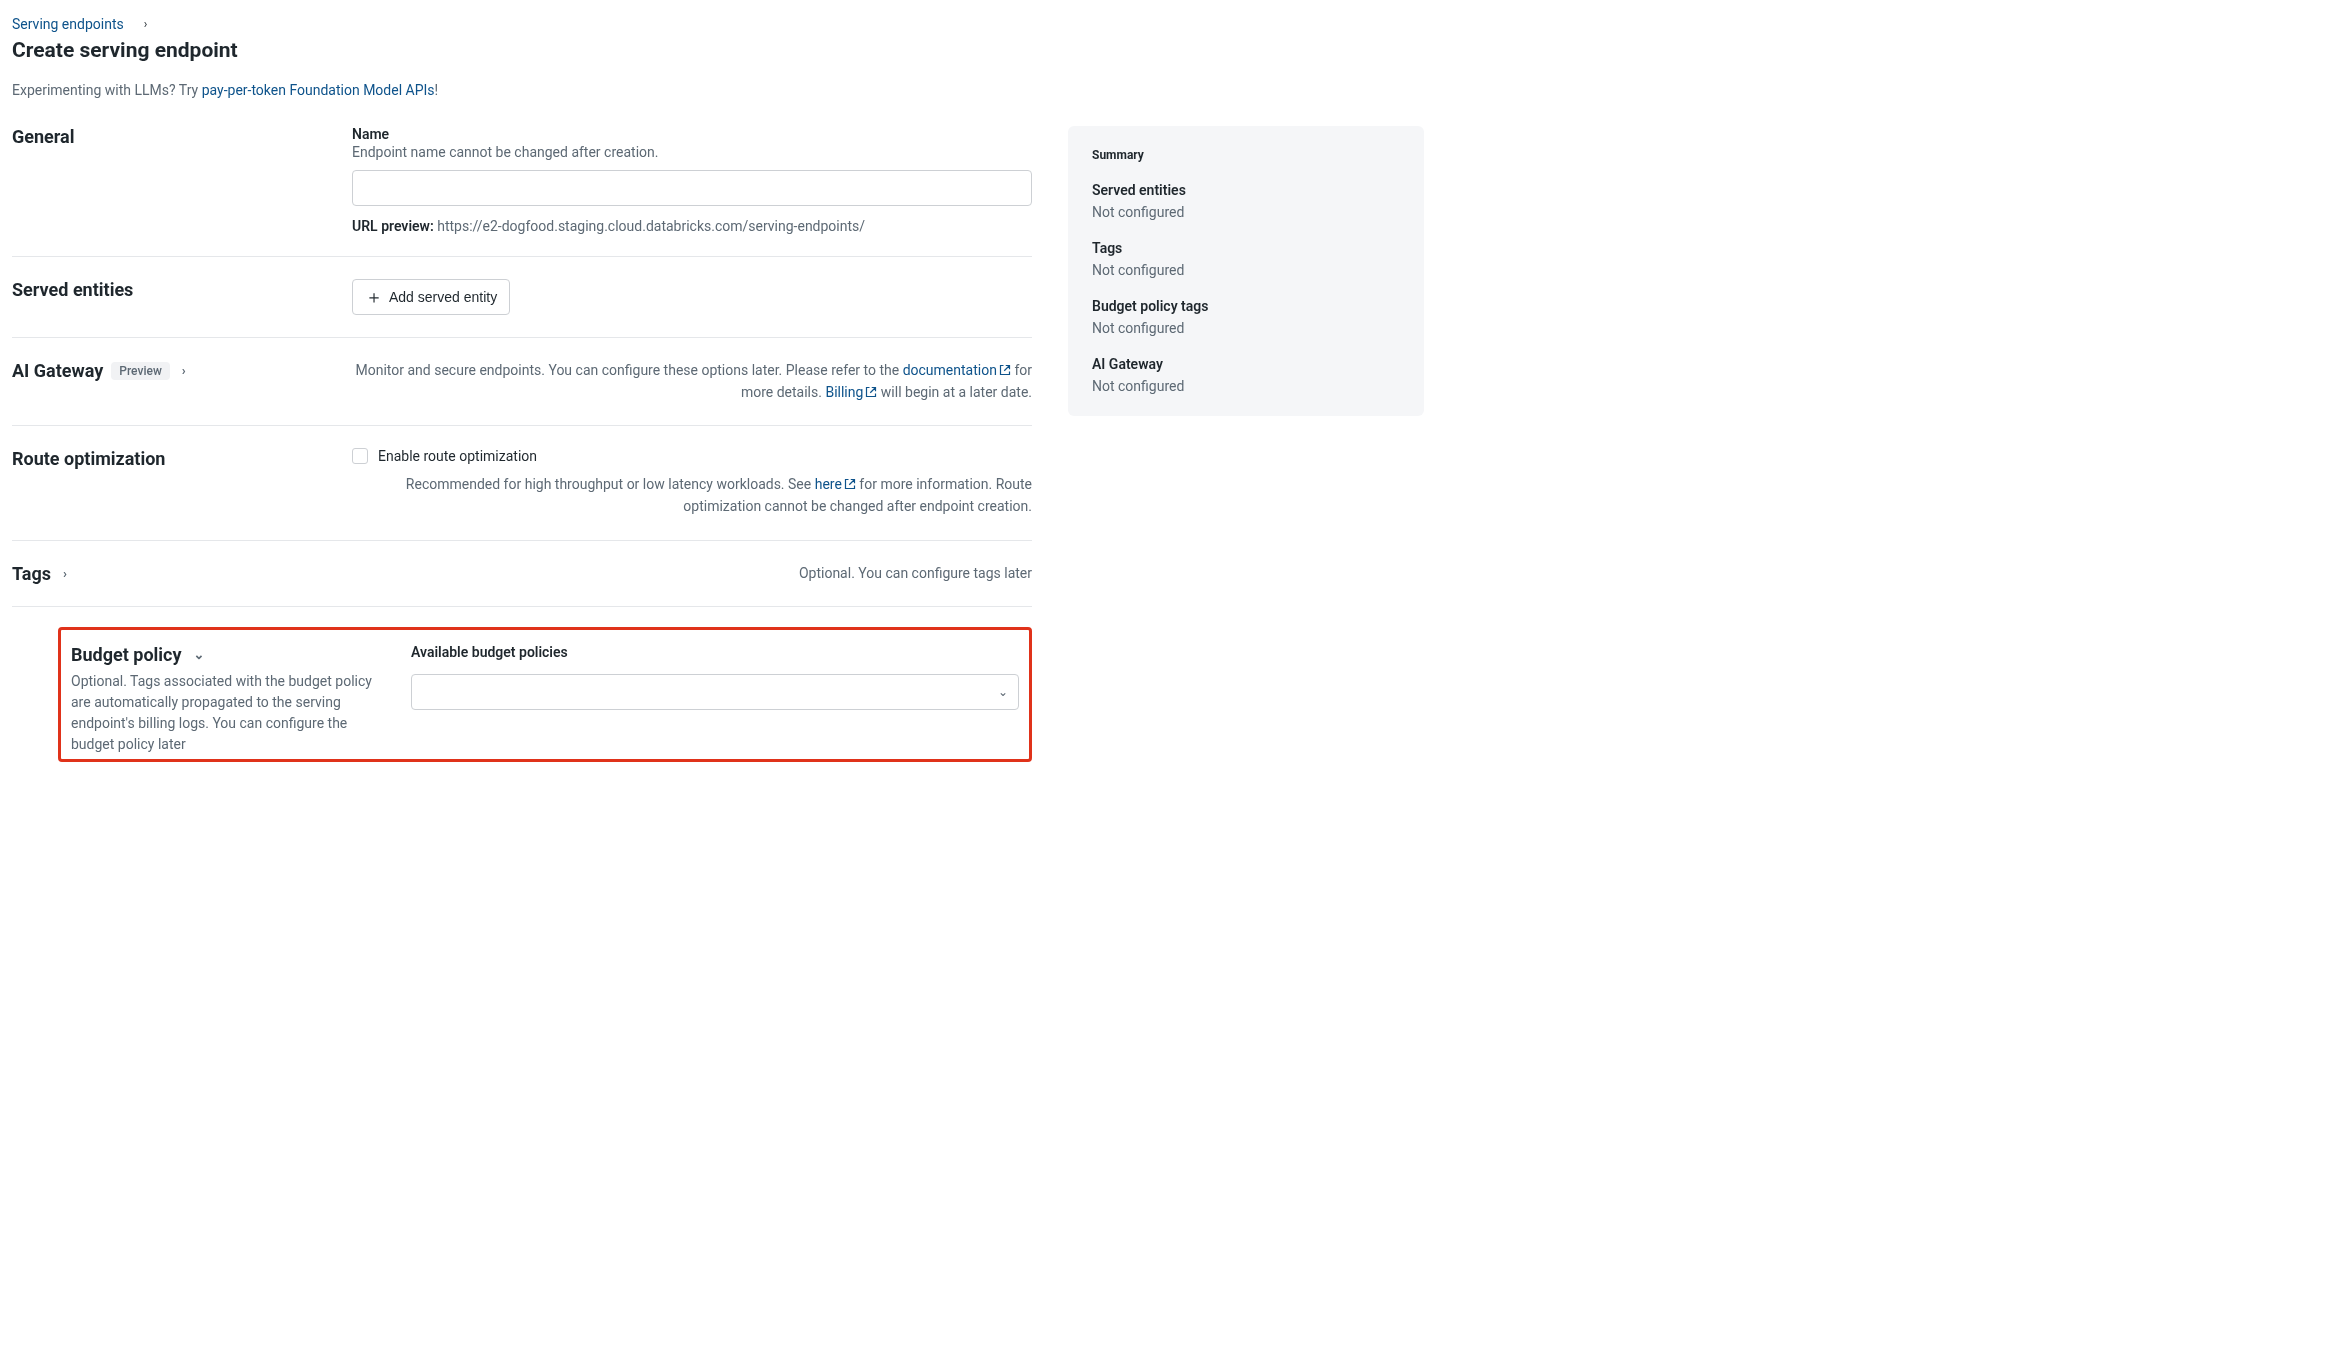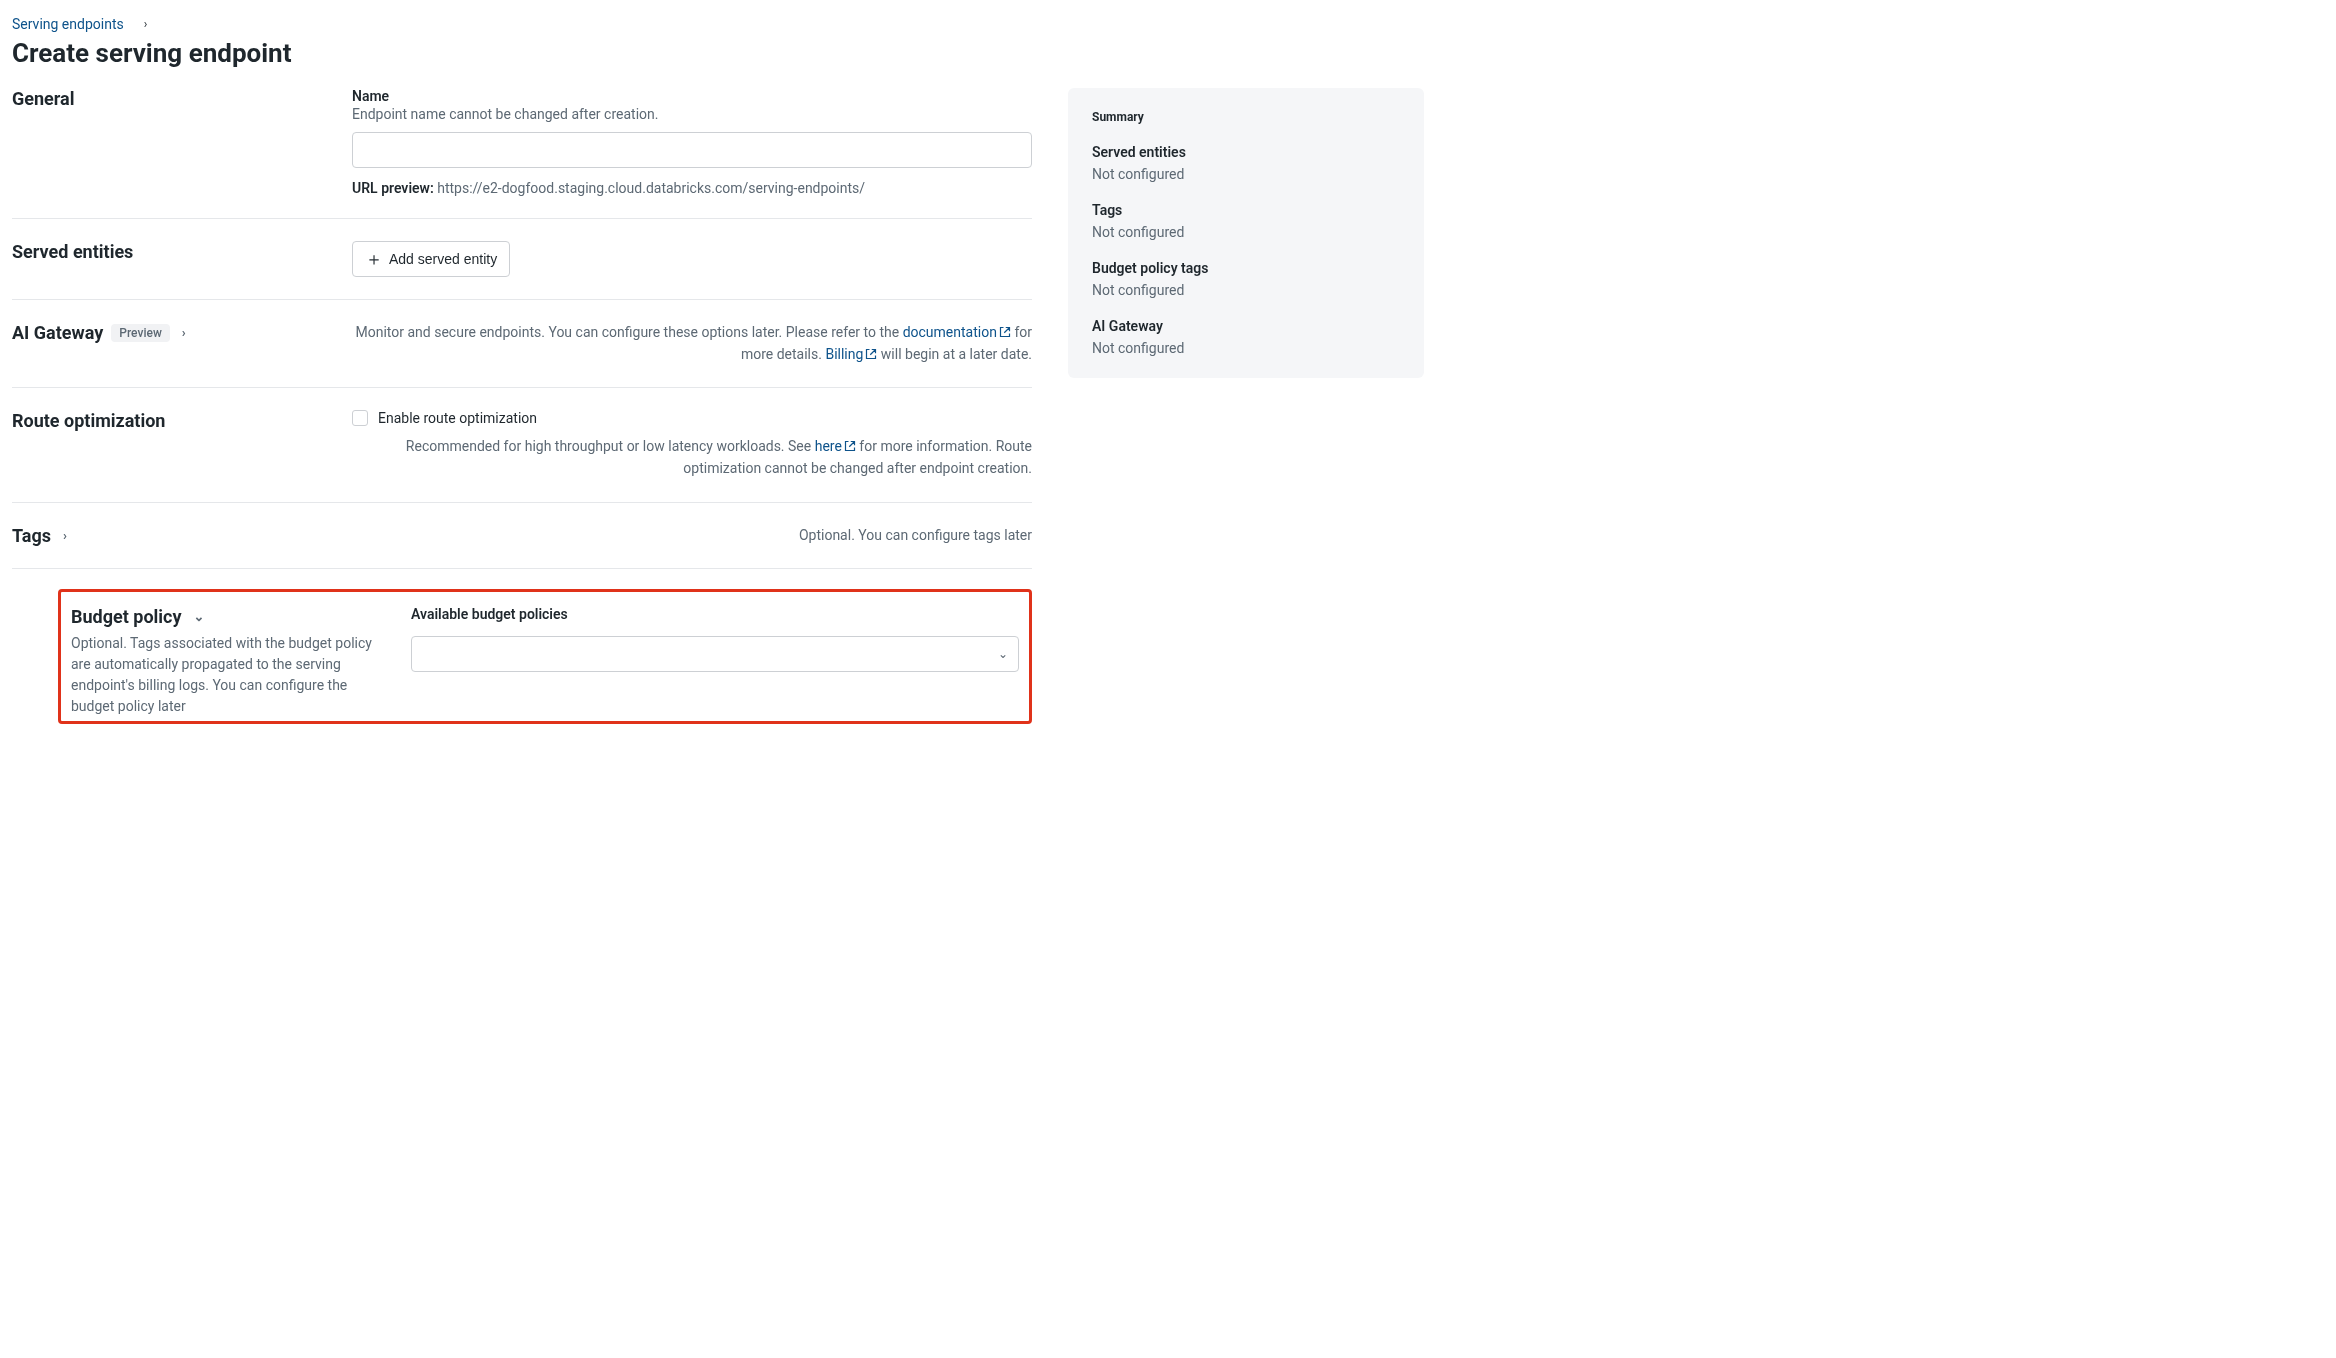--- a/index.html
+++ b/index.html
@@ -26,21 +26,21 @@
     }
     .breadcrumb a {
       color: #0e538b;
       text-decoration: none;
     }
     .breadcrumb .chevron {
       color: #1f272d;
       font-size: 12px;
     }
     h1.page-title {
-      font-size: 26px;
+      font-size: 21px;
       font-weight: 700;
       margin-bottom: 20px;
       color: #1f272d;
     }
     .subtext {
       font-size: 14px;
       color: #5d6974;
       margin-bottom: 28px;
     }
     .subtext a {
@@ -249,20 +249,23 @@
 
 <div class="page-container">
 
   <div class="breadcrumb">
     <a href="#">Serving endpoints</a>
     <span class="chevron">›</span>
   </div>
 
   <h1 class="page-title">Create serving endpoint</h1>
 
+  <div class="subtext">
+    <span>Experimenting with LLMs? Try </span><a href="#">pay-per-token Foundation Model APIs</a><span>!</span>
+  </div>
 
   <div class="main-layout">
     <div class="form-area">
 
       <div class="section">
         <div class="section-left">
           <h2>General</h2>
         </div>
         <div class="section-right">
           <div class="field-label">Name</div>

